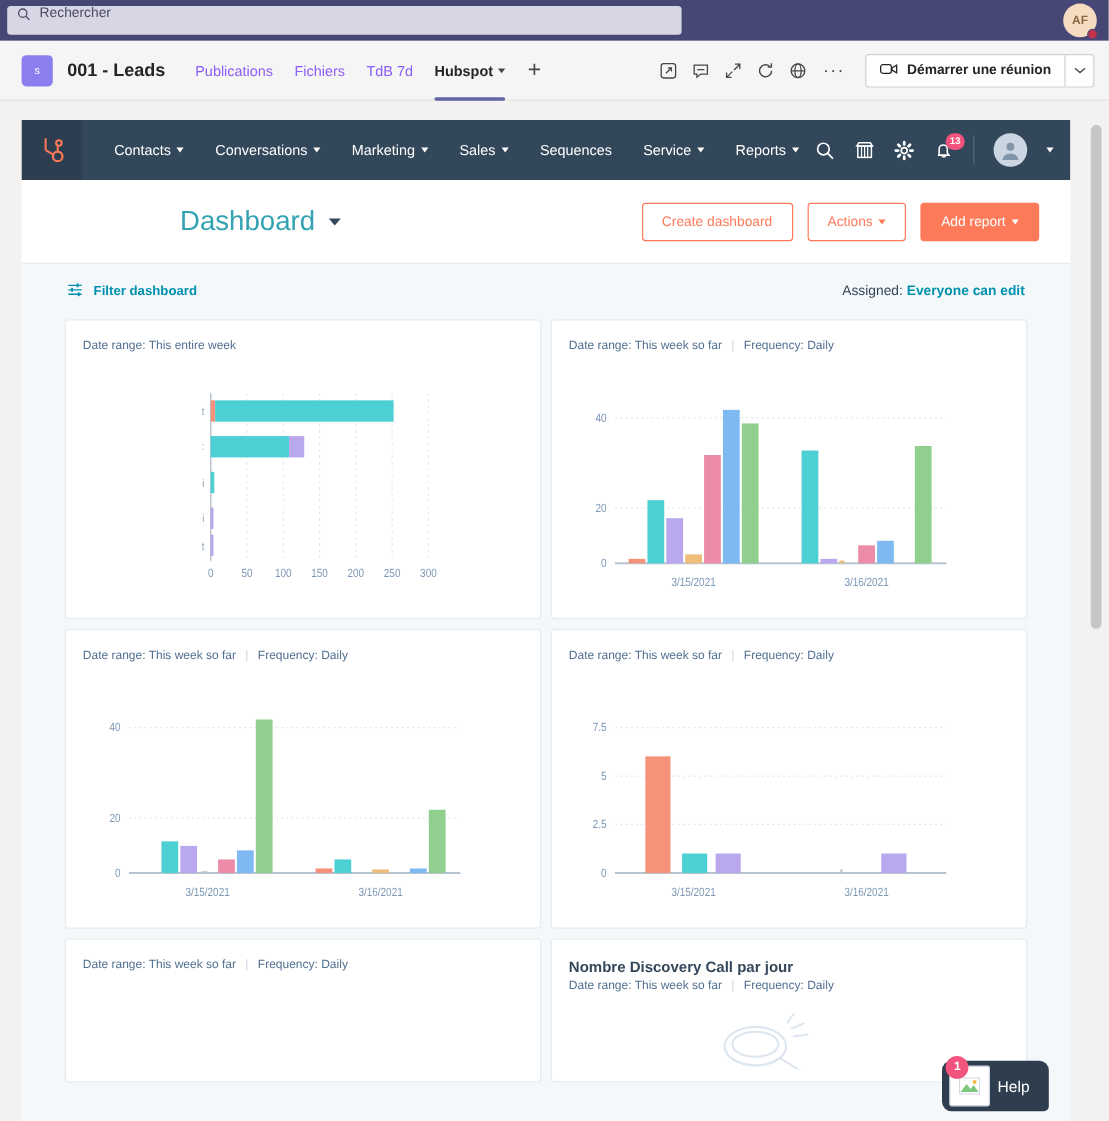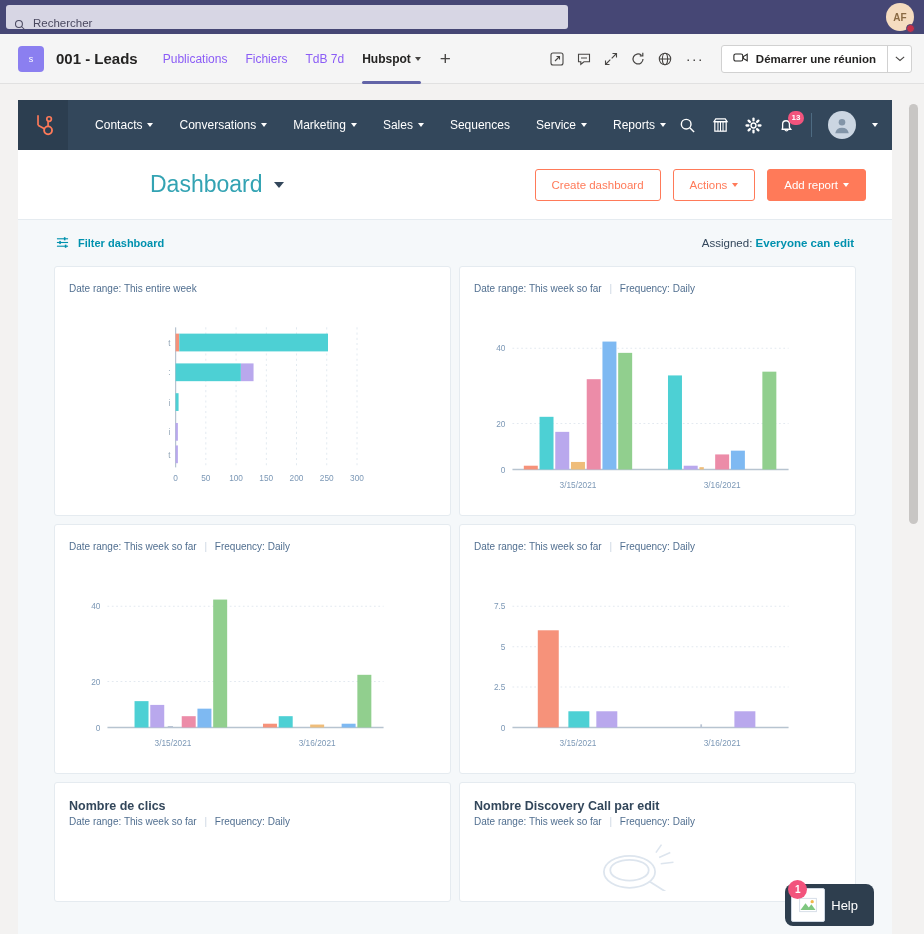--- a/index.html
+++ b/index.html
@@ -13,21 +13,21 @@
   
   .teams-top {
     height: 34px; background: #464775;
     display: flex; align-items: center;
     position: relative;
   }
   .search-box {
     margin-left: 6px;
     width: 562px; height: 24px;
     background: #d7d6e4; border-radius: 3px;
-    display: flex; align-items: flex-end;
+    display: flex; align-items: flex-start;
     padding: 0 8px; gap: 7px;
   }
   .search-box .sicon { width: 12px; height: 12px; flex: 0 0 auto; }
   .search-box input {
     border: none; outline: none; background: transparent;
     font-family: "Liberation Sans", sans-serif;
     font-size: 11.5px; color: #3b3a50; width: 100%;
   }
   .search-box input::placeholder { color: #4a4960; }
   .avatar-top {
@@ -617,32 +617,31 @@
             <rect x="298" y="128.5" width="24" height="15.5" fill="#b9a8ed"></rect>
             <g fill="#7c98b6" font-family="Liberation Sans, sans-serif" font-size="9.5" text-anchor="middle">
               <text x="119" y="162">3/15/2021</text>
               <text x="284" y="162">3/16/2021</text>
             </g>
           </svg>
         </div>
       </div>
 
       <div class="card" style="height:120px;">
-        <div class="card-title">Nombre de clics</div>
         <div class="card-sub">
           <span>Date range:</span>
           <span>This week so far</span>
           <span class="sep">|</span>
           <span>Frequency:</span>
           <span>Daily</span>
         </div>
       </div>
 
       <div class="card" style="height:120px;">
-        <div class="card-title">Nombre Discovery Call par edit</div>
+        <div class="card-title">Nombre Discovery Call par jour</div>
         <div class="card-sub">
           <span>Date range:</span>
           <span>This week so far</span>
           <span class="sep">|</span>
           <span>Frequency:</span>
           <span>Daily</span>
         </div>
         <div class="chart-area" style="top:52px;">
           <svg viewBox="0 0 420 70" preserveAspectRatio="xMidYMin meet">
             <g stroke="#dde5ee" stroke-width="2.2" fill="none">

